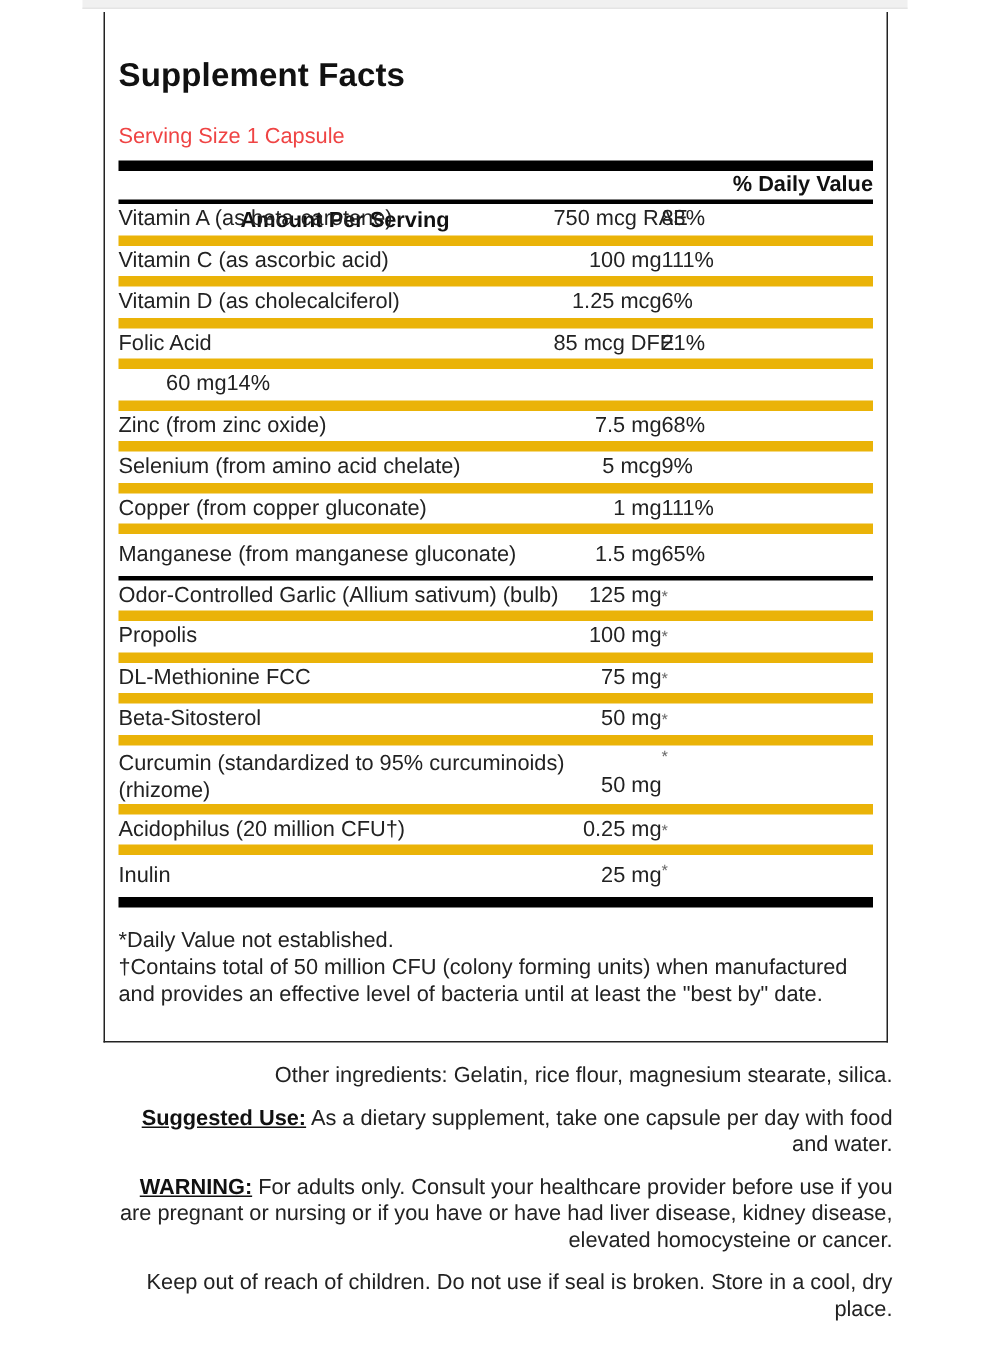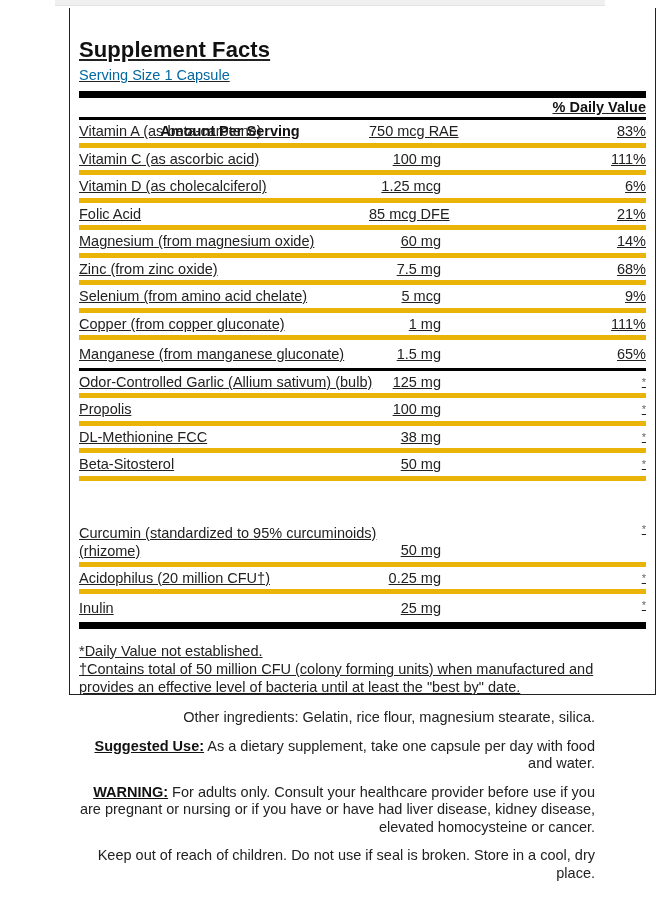--- a/index.html
+++ b/index.html
@@ -9,52 +9,52 @@
     body {
       position: relative;
       font-family: "Liberation Sans", sans-serif;
       color: #222222;
     }
     .top-strip {
       position: absolute; left: 55px; top: 0; width: 550px; height: 6px;
       background: #f0f0f0; border-bottom: 1px solid #e4e4e4;
     }
     .facts-box {
-      position: absolute; left: 69px; top: 8px; width: 587px; height: 687px;
+      position: absolute; left: 69px; top: 8px; width: 523px; height: 687px;
       border-left: 1.5px solid #222; border-right: 1.5px solid #222; border-bottom: 1.5px solid #222;
       padding: 0 9px 0 9px;
-      text-decoration: underline;
     }
     .facts-title {
       margin-top: 27px;
       font-size: 22px; font-weight: bold; color: #111; letter-spacing: 0.1px;
       height: 30px; line-height: 30px;
     }
     .serving-size {
-      font-size: 14.5px; height: 20px; line-height: 20px; color: #0369a1;
+      margin-top: 16px;
+      font-size: 14.5px; height: 20px; line-height: 20px; color: #ef4444;
     }
     .bar-thick { height: 7px; background: #000; margin-top: 6px; }
     .bar-med { height: 3px; background: #000; }
     .bar-end { height: 7px; background: #000; }
     .hdr-row {
       display: flex; height: 19px; line-height: 19px;
       font-size: 14.5px; font-weight: bold; color: #111;
     }
     .hdr-row .hdr-amount { width: 262px; text-align: center; padding-left: 40px; margin-top: 24px; }
     .hdr-row .hdr-dv { flex: 1; text-align: right; }
     .row {
       display: flex; font-size: 14.5px; color: #222;
-      border-bottom: 5px solid #eab308;
+      border-bottom: 7px solid #eab308;
       height: 27.5px; align-items: center;
     }
     .row.last { border-bottom: none; }
     .row .name { width: 290px; white-space: nowrap; }
     .row .amount { width: 72px; text-align: right; white-space: nowrap; }
-    .row .dv { flex: 1; text-align: right; }
-    .row.tall { height: 46px; align-items: stretch; margin-top: 40px; }
+    .row .dv { flex: 1; text-align: left; }
+    .row.tall { height: 46px; align-items: stretch; }
     .row.tall .name { white-space: normal; width: 300px; padding-top: 3px; line-height: 18px; }
     .row.tall .amount { width: 62px; align-self: flex-end; padding-bottom: 4px; }
     .row.tall .dv { padding-top: 2px; }
     .row .star { font-size: 11px; color: #666; align-self: flex-start; padding-top: 5px; }
     .footnotes { padding-top: 13px; font-size: 14.5px; color: #222; }
     .footnotes p { line-height: 18px; }
     .footnotes .fn-dv { }
     .below {
       position: absolute; left: 70px; top: 709px; width: 525px;
       font-size: 14.5px; color: #222; line-height: 17.5px;
@@ -92,21 +92,20 @@
         <span class="name">Vitamin D (as cholecalciferol)</span>
         <span class="amount">1.25 mcg</span>
         <span class="dv">6%</span>
       </div>
     <div class="row">
         <span class="name">Folic Acid</span>
         <span class="amount">85 mcg DFE</span>
         <span class="dv">21%</span>
       </div>
     <div class="row">
-        <span class="name">Magnesium (from magnesium oxide)</span>
         <span class="amount">60 mg</span>
         <span class="dv">14%</span>
       </div>
     <div class="row">
         <span class="name">Zinc (from zinc oxide)</span>
         <span class="amount">7.5 mg</span>
         <span class="dv">68%</span>
       </div>
     <div class="row">
         <span class="name">Selenium (from amino acid chelate)</span>
@@ -133,21 +132,21 @@
         <span class="amount">125 mg</span>
         <span class="dv star">*</span>
       </div>
     <div class="row">
         <span class="name">Propolis</span>
         <span class="amount">100 mg</span>
         <span class="dv star">*</span>
       </div>
     <div class="row">
         <span class="name">DL-Methionine FCC</span>
-        <span class="amount">38 mg</span>
+        <span class="amount">75 mg</span>
         <span class="dv star">*</span>
       </div>
     <div class="row">
         <span class="name">Beta-Sitosterol</span>
         <span class="amount">50 mg</span>
         <span class="dv star">*</span>
       </div>
     <div class="row tall">
         <span class="name">Curcumin (standardized to 95% curcuminoids) (rhizome)</span>
         <span class="amount">50 mg</span>

